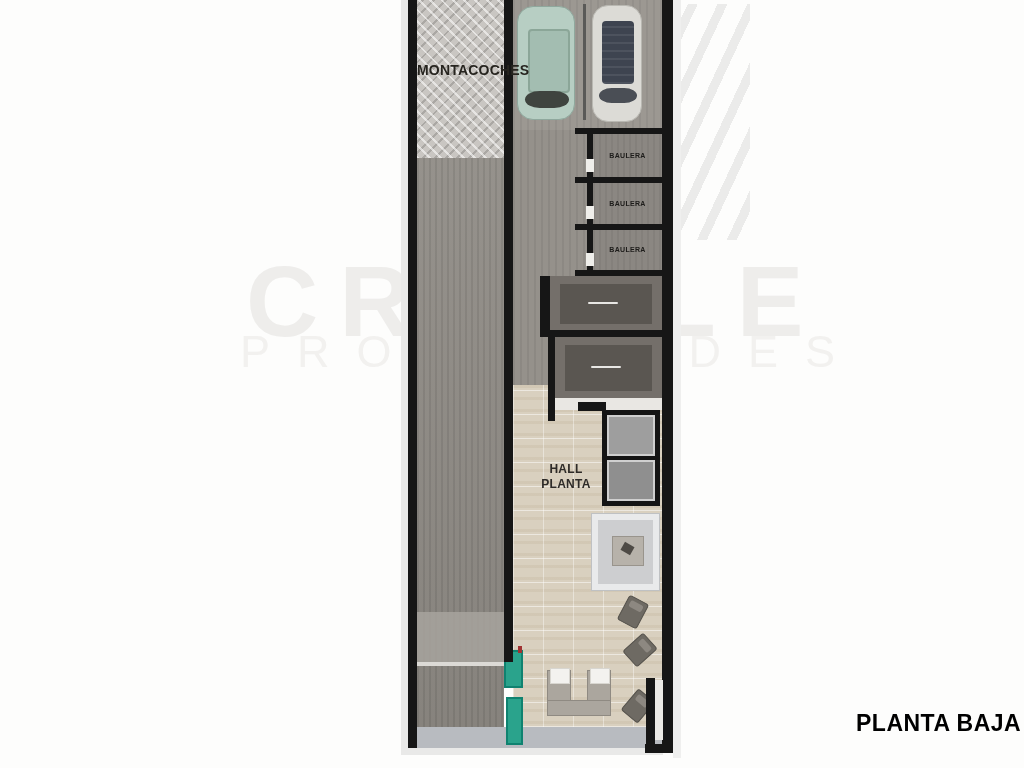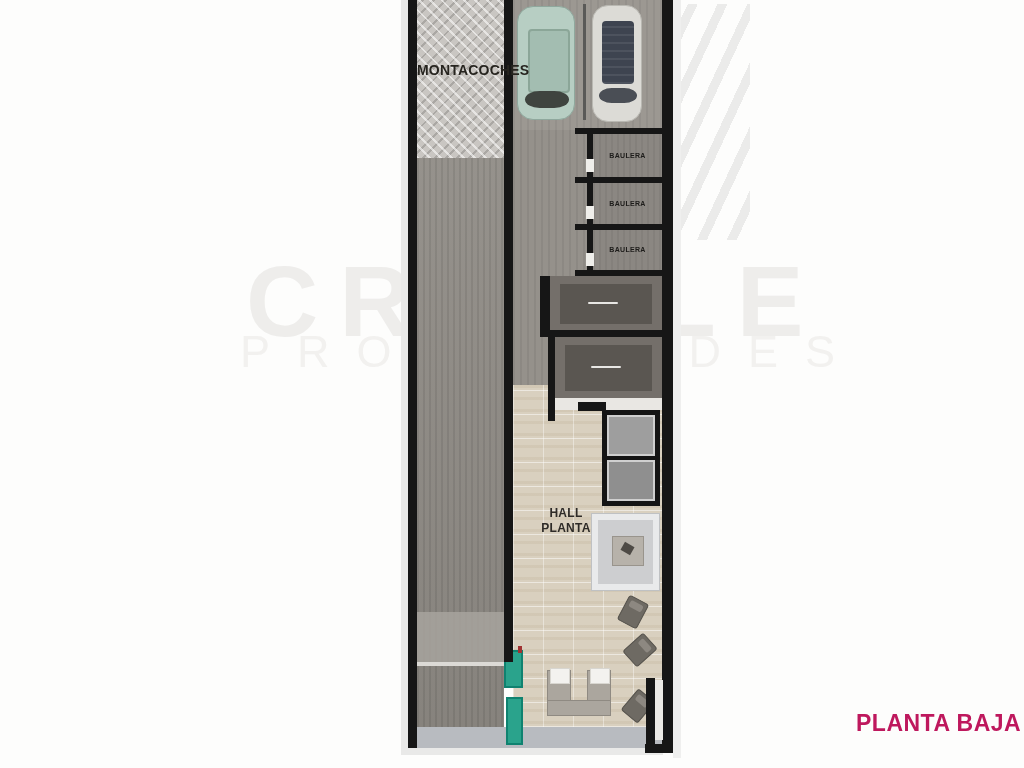--- a/index.html
+++ b/index.html
@@ -127,23 +127,23 @@
   .cushion{width:18px;height:14px;background:#f3f2ef;border:1px solid #d8d6d0;}
   .cushL{left:152px;top:668px;} .cushR{left:192px;top:668px;}
   
   .planter{background:#2aa38c;border:2px solid #0f8270;box-sizing:border-box;}
   .p1{left:106px;top:650px;width:19px;height:38px;}
   .p2{left:108px;top:697px;width:17px;height:48px;}
   .red-tick{left:120px;top:646px;width:4px;height:7px;background:#a03232;}
   
   .lbl{color:#26241f;font-weight:bold;text-align:center;}
   .lbl-monta{left:19px;top:62px;width:87px;font-size:14px;letter-spacing:.2px;}
-  .lbl-hall{left:118px;top:462px;width:100px;font-size:12px;line-height:15px;color:#2e2b28;letter-spacing:.3px;margin-top:44px;}
+  .lbl-hall{left:118px;top:462px;width:100px;font-size:12px;line-height:15px;color:#2e2b28;letter-spacing:.3px;}
   .caption{
-    left:856px;top:710px;font-size:23px;font-weight:800;color:#be185d;
+    left:856px;top:710px;font-size:23px;font-weight:800;color:#000000;
     letter-spacing:.5px;white-space:nowrap;z-index:2;
   }
 </style>
 </head>
 <body>
 
 <div>
 
   <div class="abs wm1">CRIVALE</div>
   <div class="abs wm2">PROPIEDADES</div>

